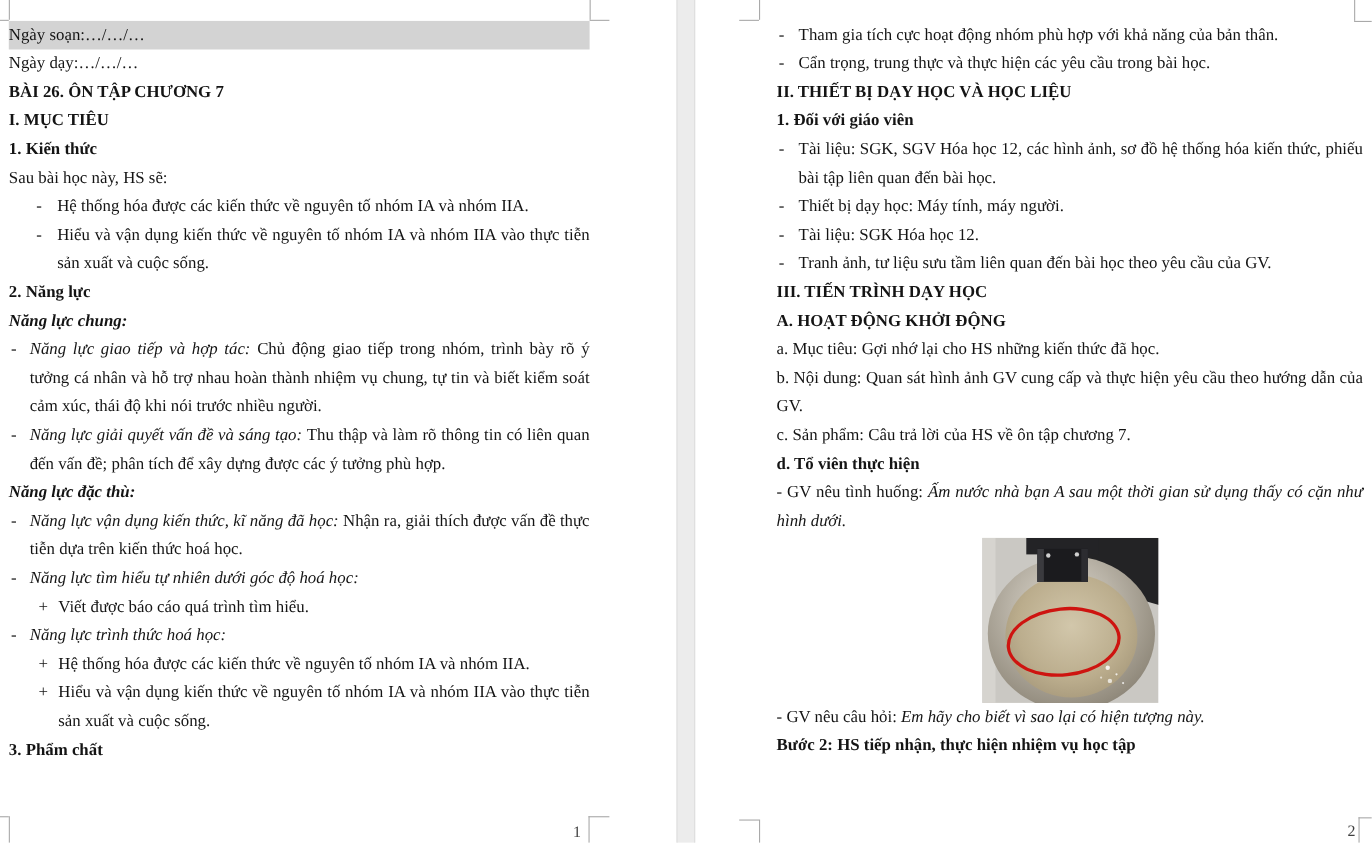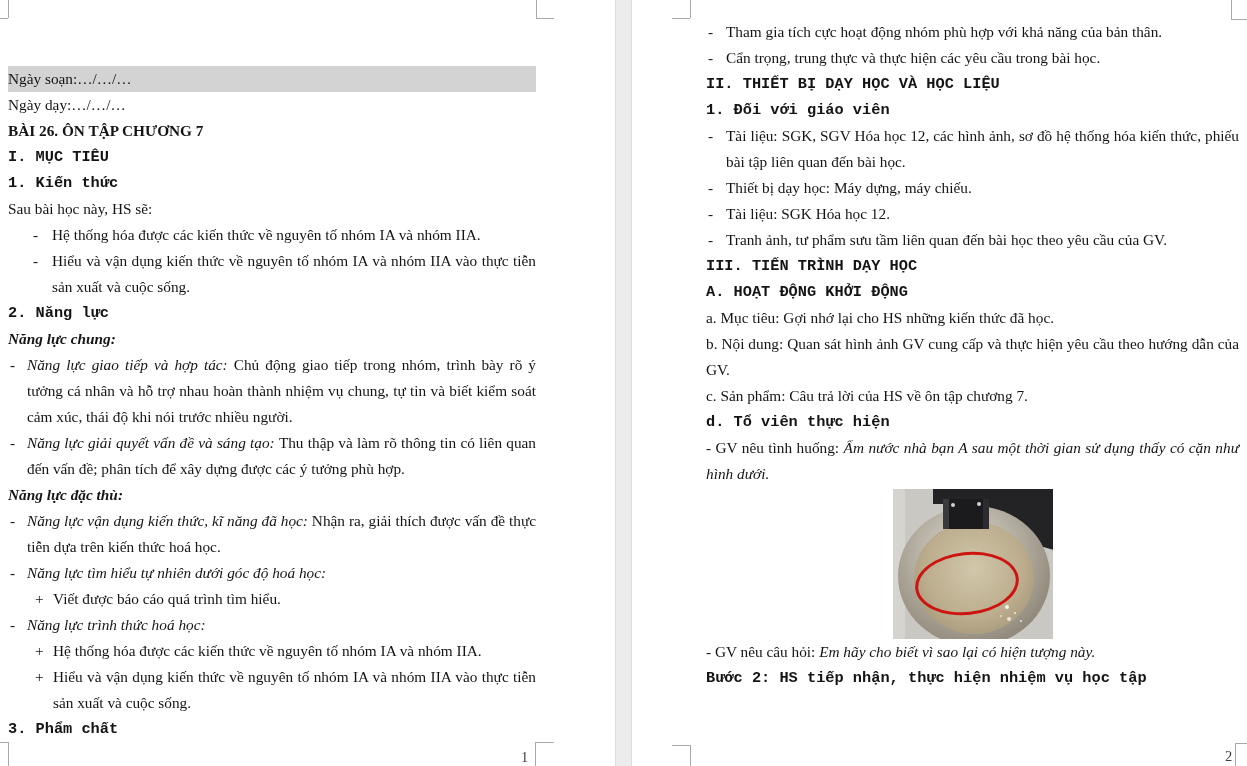--- a/index.html
+++ b/index.html
@@ -10,24 +10,24 @@
   }
   
   .gap{
     position:absolute;left:615px;top:0;width:15px;height:766px;
     background:#ececec;border-left:1px solid #dedede;border-right:1px solid #dedede;
   }
   
   .cm{position:absolute;background:#a9a9a9;}
   
   .textarea{position:absolute;top:19px;}
-  #pg1{left:8px;width:528px;margin-top:47px;}
+  #pg1{left:8px;width:528px;}
   #pg2{left:706px;width:533px;}
   .textarea p{margin:0;font-size:15.3px;line-height:26px;text-align:justify;}
-  .b{font-weight:bold;font-family:Liberation Mono, monospace;}
+  .b{font-weight:bold;}
   .bi{font-weight:bold;font-style:italic;}
   .i{font-style:italic;}
   .lead-b{font-weight:normal;}
   .lead-i{font-style:italic;}
   .rest-i{font-style:italic;}
   .title{text-align:center;font-weight:bold;font-size:16.5px;}
   .hl{background:#d3d3d3;}
   .mk{display:inline-block;}
   .d1{padding-left:19px;}  .d1 .mk{width:17px;margin-left:-17px;}
   .d2{padding-left:44px;}  .d2 .mk{width:19px;margin-left:-19px;}
@@ -104,23 +104,23 @@
   <p class="b">3. Phẩm chất</p>
 </div>
 <div class="pnum" style="left:521px;top:750px;">1</div>
 
 <div id="pg2" class="textarea">
   <p class="d1"><span class="mk">-</span><span>Tham gia tích cực hoạt động nhóm phù hợp với khả năng của bản thân.</span></p>
   <p class="d1"><span class="mk">-</span><span>Cẩn trọng, trung thực và thực hiện các yêu cầu trong bài học.</span></p>
   <p class="b">II. THIẾT BỊ DẠY HỌC VÀ HỌC LIỆU</p>
   <p class="b">1. Đối với giáo viên</p>
   <p class="d1"><span class="mk">-</span><span>Tài liệu: SGK, SGV Hóa học 12, các hình ảnh, sơ đồ hệ thống hóa kiến thức, phiếu bài tập liên quan đến bài học.</span></p>
-  <p class="d1"><span class="mk">-</span><span>Thiết bị dạy học: Máy dựng, máy chiếu.</span></p>
+  <p class="d1"><span class="mk">-</span><span>Thiết bị dạy học: Máy tính, máy người.</span></p>
   <p class="d1"><span class="mk">-</span><span>Tài liệu: SGK Hóa học 12.</span></p>
-  <p class="d1"><span class="mk">-</span><span>Tranh ảnh, tư phẩm sưu tầm liên quan đến bài học theo yêu cầu của GV.</span></p>
+  <p class="d1"><span class="mk">-</span><span>Tranh ảnh, tư liệu sưu tầm liên quan đến bài học theo yêu cầu của GV.</span></p>
   <p class="b">III. TIẾN TRÌNH DẠY HỌC</p>
   <p class="b">A. HOẠT ĐỘNG KHỞI ĐỘNG</p>
   <p><span class="lead-b">a. Mục tiêu: </span><span>Gợi nhớ lại cho HS những kiến thức đã học.</span></p>
   <p><span class="lead-b">b. Nội dung: </span><span>Quan sát hình ảnh GV cung cấp và thực hiện yêu cầu theo hướng dẫn của GV.</span></p>
   <p><span class="lead-b">c. Sản phẩm: </span><span>Câu trả lời của HS về ôn tập chương 7.</span></p>
   <p class="b">d. Tổ viên thực hiện</p>
   <p><span>- GV nêu tình huống: </span><span class="rest-i">Ấm nước nhà bạn A sau một thời gian sử dụng thấy có cặn như hình dưới.</span></p>
 
   <div class="figure">
     <div class="wall-left"></div>

